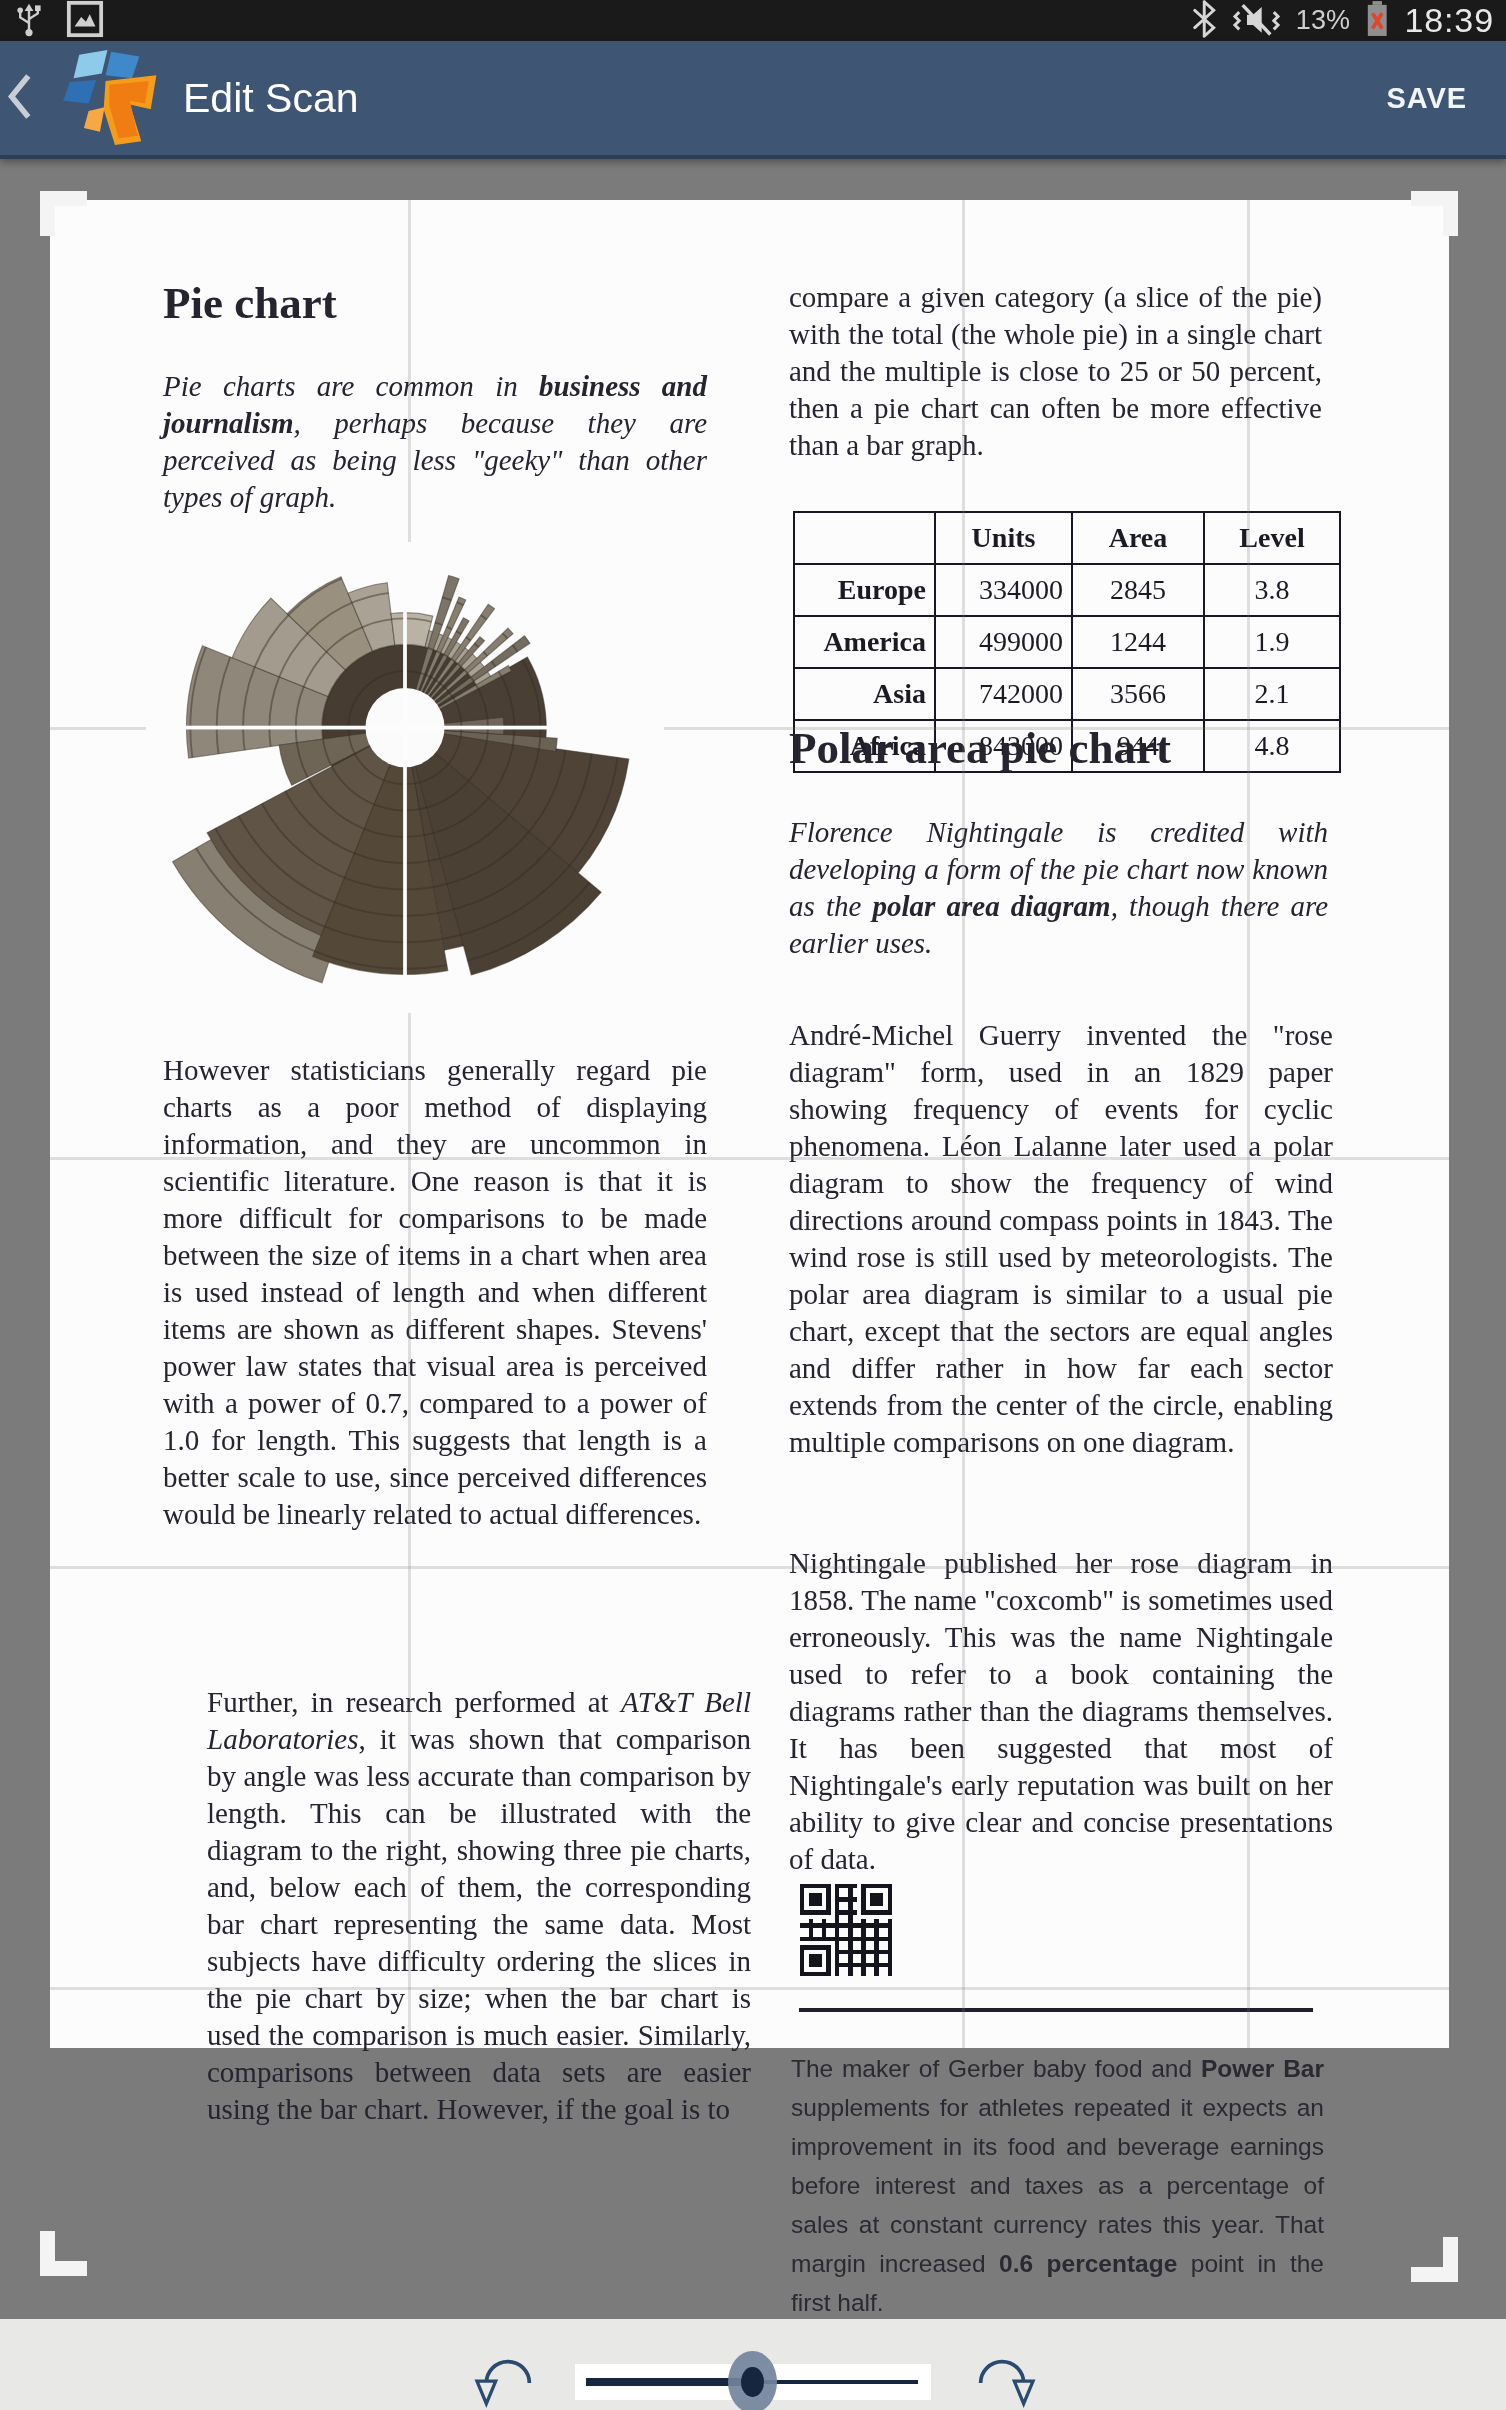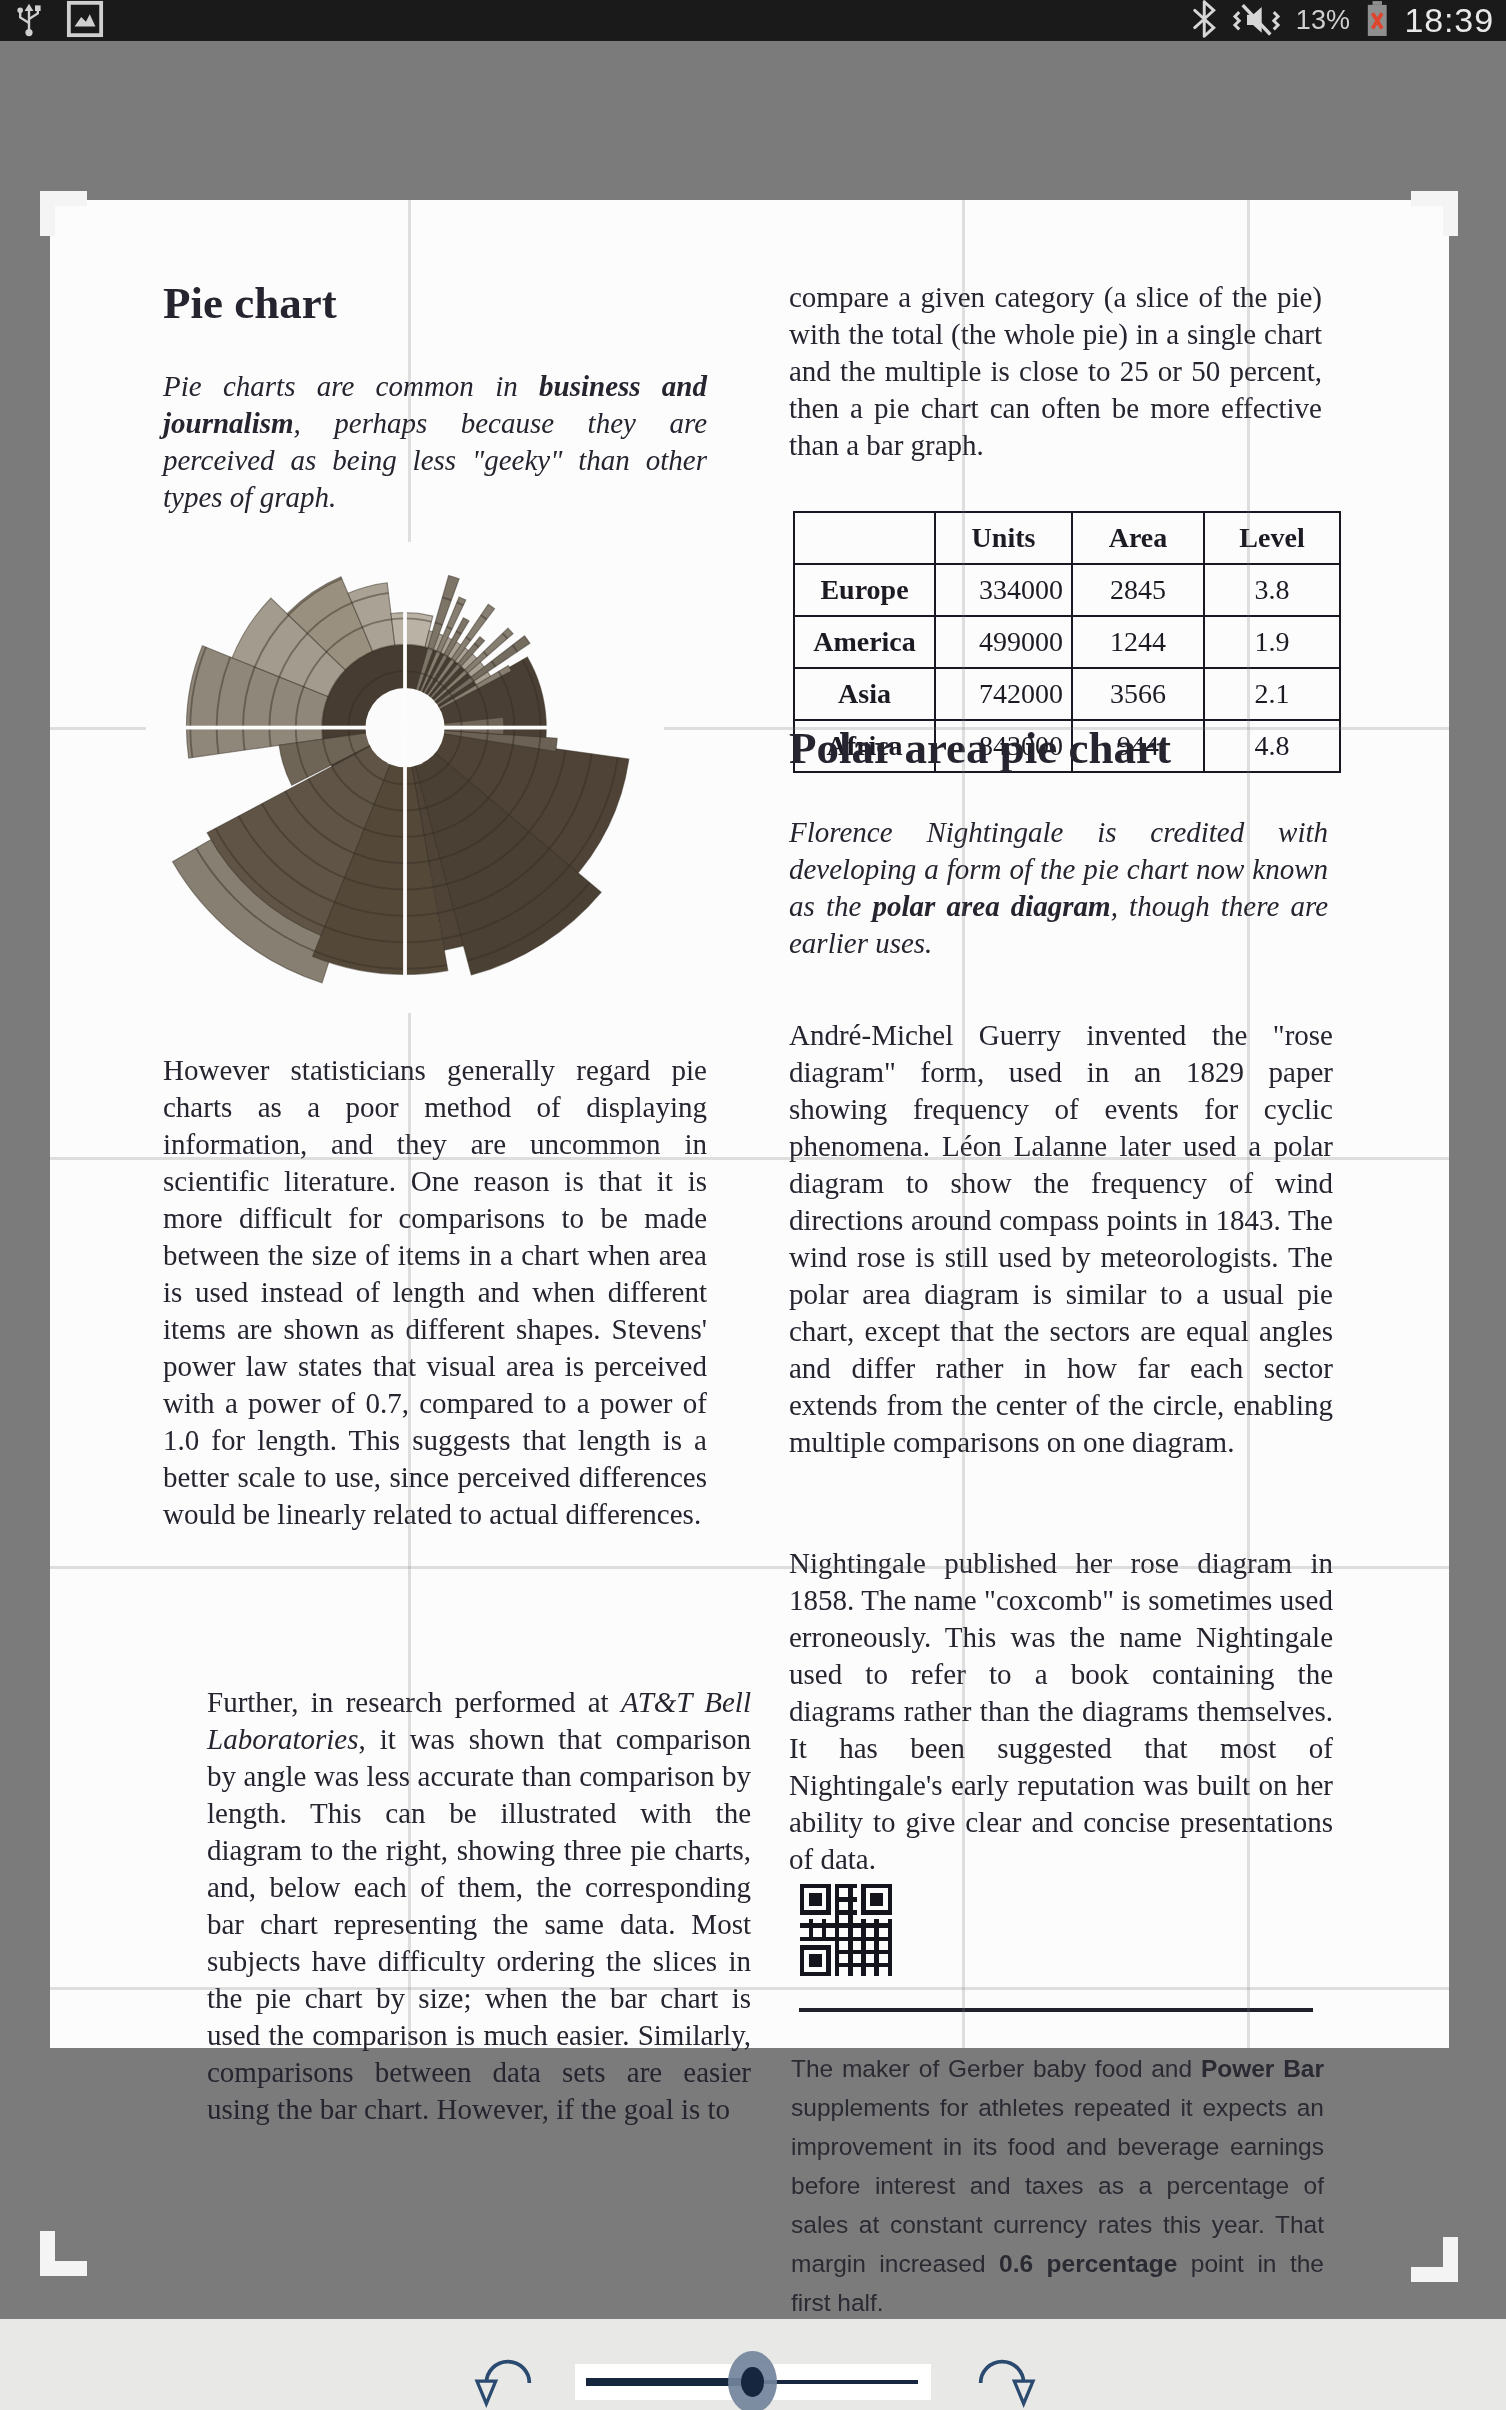--- a/index.html
+++ b/index.html
@@ -29,21 +29,21 @@
   .doc-footnote{font-family:"Liberation Sans",sans-serif;font-size:24.5px;line-height:39px;text-align:justify;color:#2a2a33;}
   .doc-footnote b{font-weight:bold;}
 
   .fold-v{position:absolute;top:0;width:2.8px;height:100%;background:rgba(120,120,120,.22);z-index:2;pointer-events:none;}
   .fold-h{position:absolute;left:0;height:2.8px;width:100%;background:rgba(120,120,120,.22);z-index:2;pointer-events:none;}
 
   .rose-wrap{position:absolute;left:96px;top:342px;width:518px;height:471px;background:#fcfcfc;z-index:3;}
 
   table.scan-table{border-collapse:collapse;table-layout:fixed;width:546px;font-family:"Liberation Serif",serif;font-size:28px;color:#1c1b24;}
   table.scan-table td,table.scan-table th{border:2.8px solid #181822;height:34px;padding:8px;overflow:hidden;}
-  .col-label{font-weight:bold;text-align:center;padding-left:11.3px;}
+  .col-label{font-weight:bold;text-align:right;padding-left:11.3px;}
   .col-units{text-align:right;padding-right:15px;}
   .col-area{text-align:center;}
   .col-level{text-align:center;}
   th.scan-th{font-weight:bold;text-align:center;}
 
   .rule{position:absolute;background:#20202c;z-index:1;}
   .qr{position:absolute;z-index:1;}
 
   
   .handle{position:absolute;width:47px;height:45px;box-sizing:border-box;z-index:12;}
@@ -107,20 +107,41 @@
         <svg width="24.5" height="38" viewBox="0 0 26 40">
             <rect x="8" y="1" width="10" height="4" fill="#8f8f8f"></rect>
             <rect x="3" y="5" width="20" height="33" fill="#8f8f8f"></rect>
             <path d="M8 14 L18 30 M18 14 L8 30" stroke="#e0452f" stroke-width="4"></path>
           </svg>
       </span>
       <span class="sb-time">18:39</span>
     </div>
   </div>
 
+  <div class="appbar">
+    <div class="back">
+      <span>
+        <svg width="26" height="49" viewBox="0 0 28 52">
+            <path d="M24 4 L6 26 L24 48" stroke="#c9ced6" stroke-width="6" fill="none"></path>
+          </svg>
+      </span>
+    </div>
+    <span class="logo">
+      <svg width="111" height="96" viewBox="0 0 118 102">
+        <polygon points="30,6 60,1 54,26 24,31" fill="#8ecbea"></polygon>
+        <polygon points="64,3 94,8 86,31 58,28" fill="#3f88c9"></polygon>
+        <polygon points="20,35 48,33 40,58 13,55" fill="#2f6fb4"></polygon>
+        <polygon points="58,34 112,28 106,64 84,59 96,98 68,102 56,64" fill="#f59c1a"></polygon>
+        <polygon points="62,38 104,34 100,58 84,55 92,92 72,95 62,60" fill="#ef7d12"></polygon>
+        <polygon points="40,66 57,62 52,88 35,84" fill="#f7a845"></polygon>
+      </svg>
+    </span>
+    <span class="appbar-title">Edit Scan</span>
+    <button class="save-btn">SAVE</button>
+  </div>
 
   <div class="page">
 
     <div class="blk doc-serif doc-h1" style="left:113px;top:75px;width:471px;">Pie chart</div>
 
     <div class="blk doc-serif doc-body doc-italic" style="left:113px;top:168px;width:544px;">
       <span>Pie charts are common in </span><b>business and journalism</b><span>, perhaps because they are perceived as being less "geeky" than other types of graph.</span>
     </div>
 
     <div class="rose-wrap">

